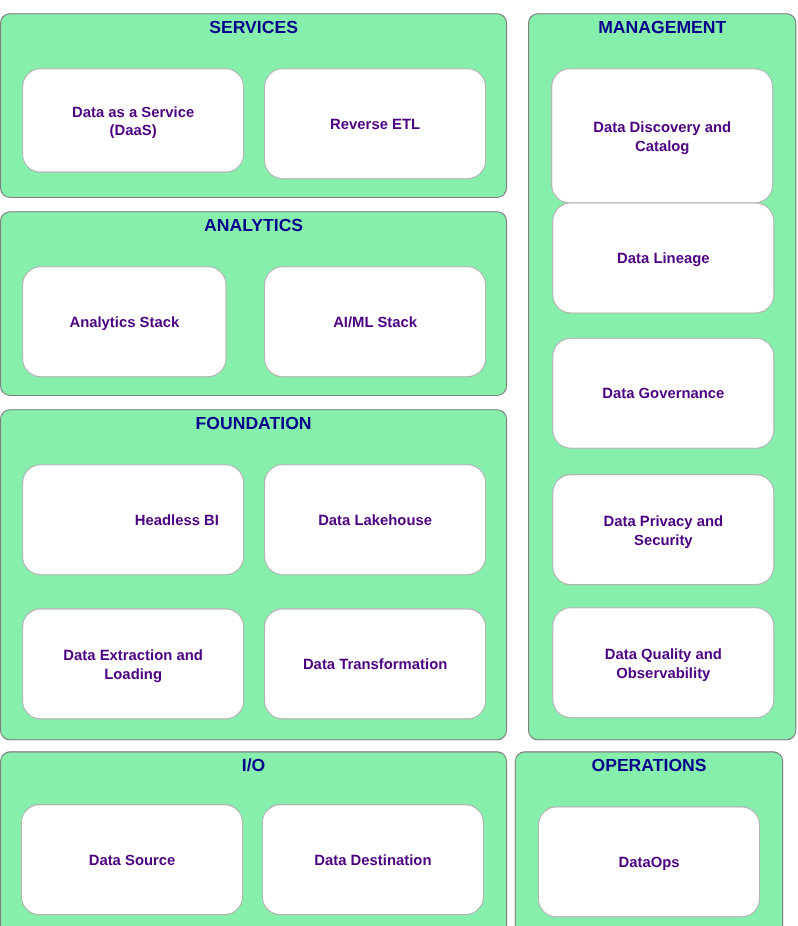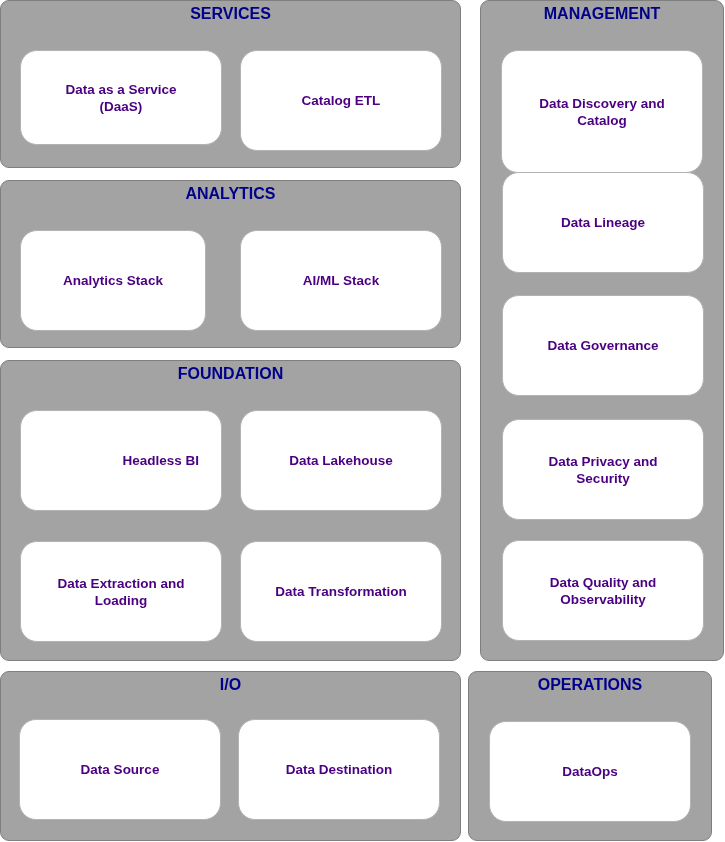--- a/index.html
+++ b/index.html
@@ -1,36 +1,36 @@
 <!DOCTYPE html>
 <html><head>
   <meta charset="utf-8">
   <style>
     html, body { margin: 0; padding: 0; background: #ffffff; }
     body { width: 725px; height: 842px; position: relative; overflow: hidden;
            font-family: "Liberation Sans", sans-serif; }
     .group { position: absolute; box-sizing: border-box; border: 1px solid #7f7f7f;
-             border-radius: 9px; background: #a3a3a3; }
+             border-radius: 9px; background: #86efac; margin-top: 12px; }
     .group-title { position: absolute; left: 0; right: 0; top: 4px; text-align: center;
                    font-weight: bold; font-size: 16px; color: #00008b; }
     .card { position: absolute; box-sizing: border-box; border: 1px solid #b3b3b3;
             border-radius: 17px; background: #ffffff; display: flex; align-items: center;
             justify-content: center; text-align: center; padding: 0 22px; }
     .card-label { font-weight: bold; font-size: 13.5px; line-height: 17px; color: #4b0082; }
   </style>
 </head>
 <body>
 
 <div class="group" style="left:0;top:0;width:461px;height:168px;">
   <div class="group-title">SERVICES</div>
   <div class="card" style="left:19px;top:49px;width:202px;height:95px;">
     <span class="card-label">Data as a Service (DaaS)</span>
   </div>
   <div class="card" style="left:239px;top:49px;width:202px;height:101px;">
-    <span class="card-label">Catalog ETL</span>
+    <span class="card-label">Reverse ETL</span>
   </div>
 </div>
 
 <div class="group" style="left:0;top:180px;width:461px;height:168px;">
   <div class="group-title">ANALYTICS</div>
   <div class="card" style="left:19px;top:49px;width:186px;height:101px;">
     <span class="card-label">Analytics Stack</span>
   </div>
   <div class="card" style="left:239px;top:49px;width:202px;height:101px;">
     <span class="card-label">AI/ML Stack</span>

